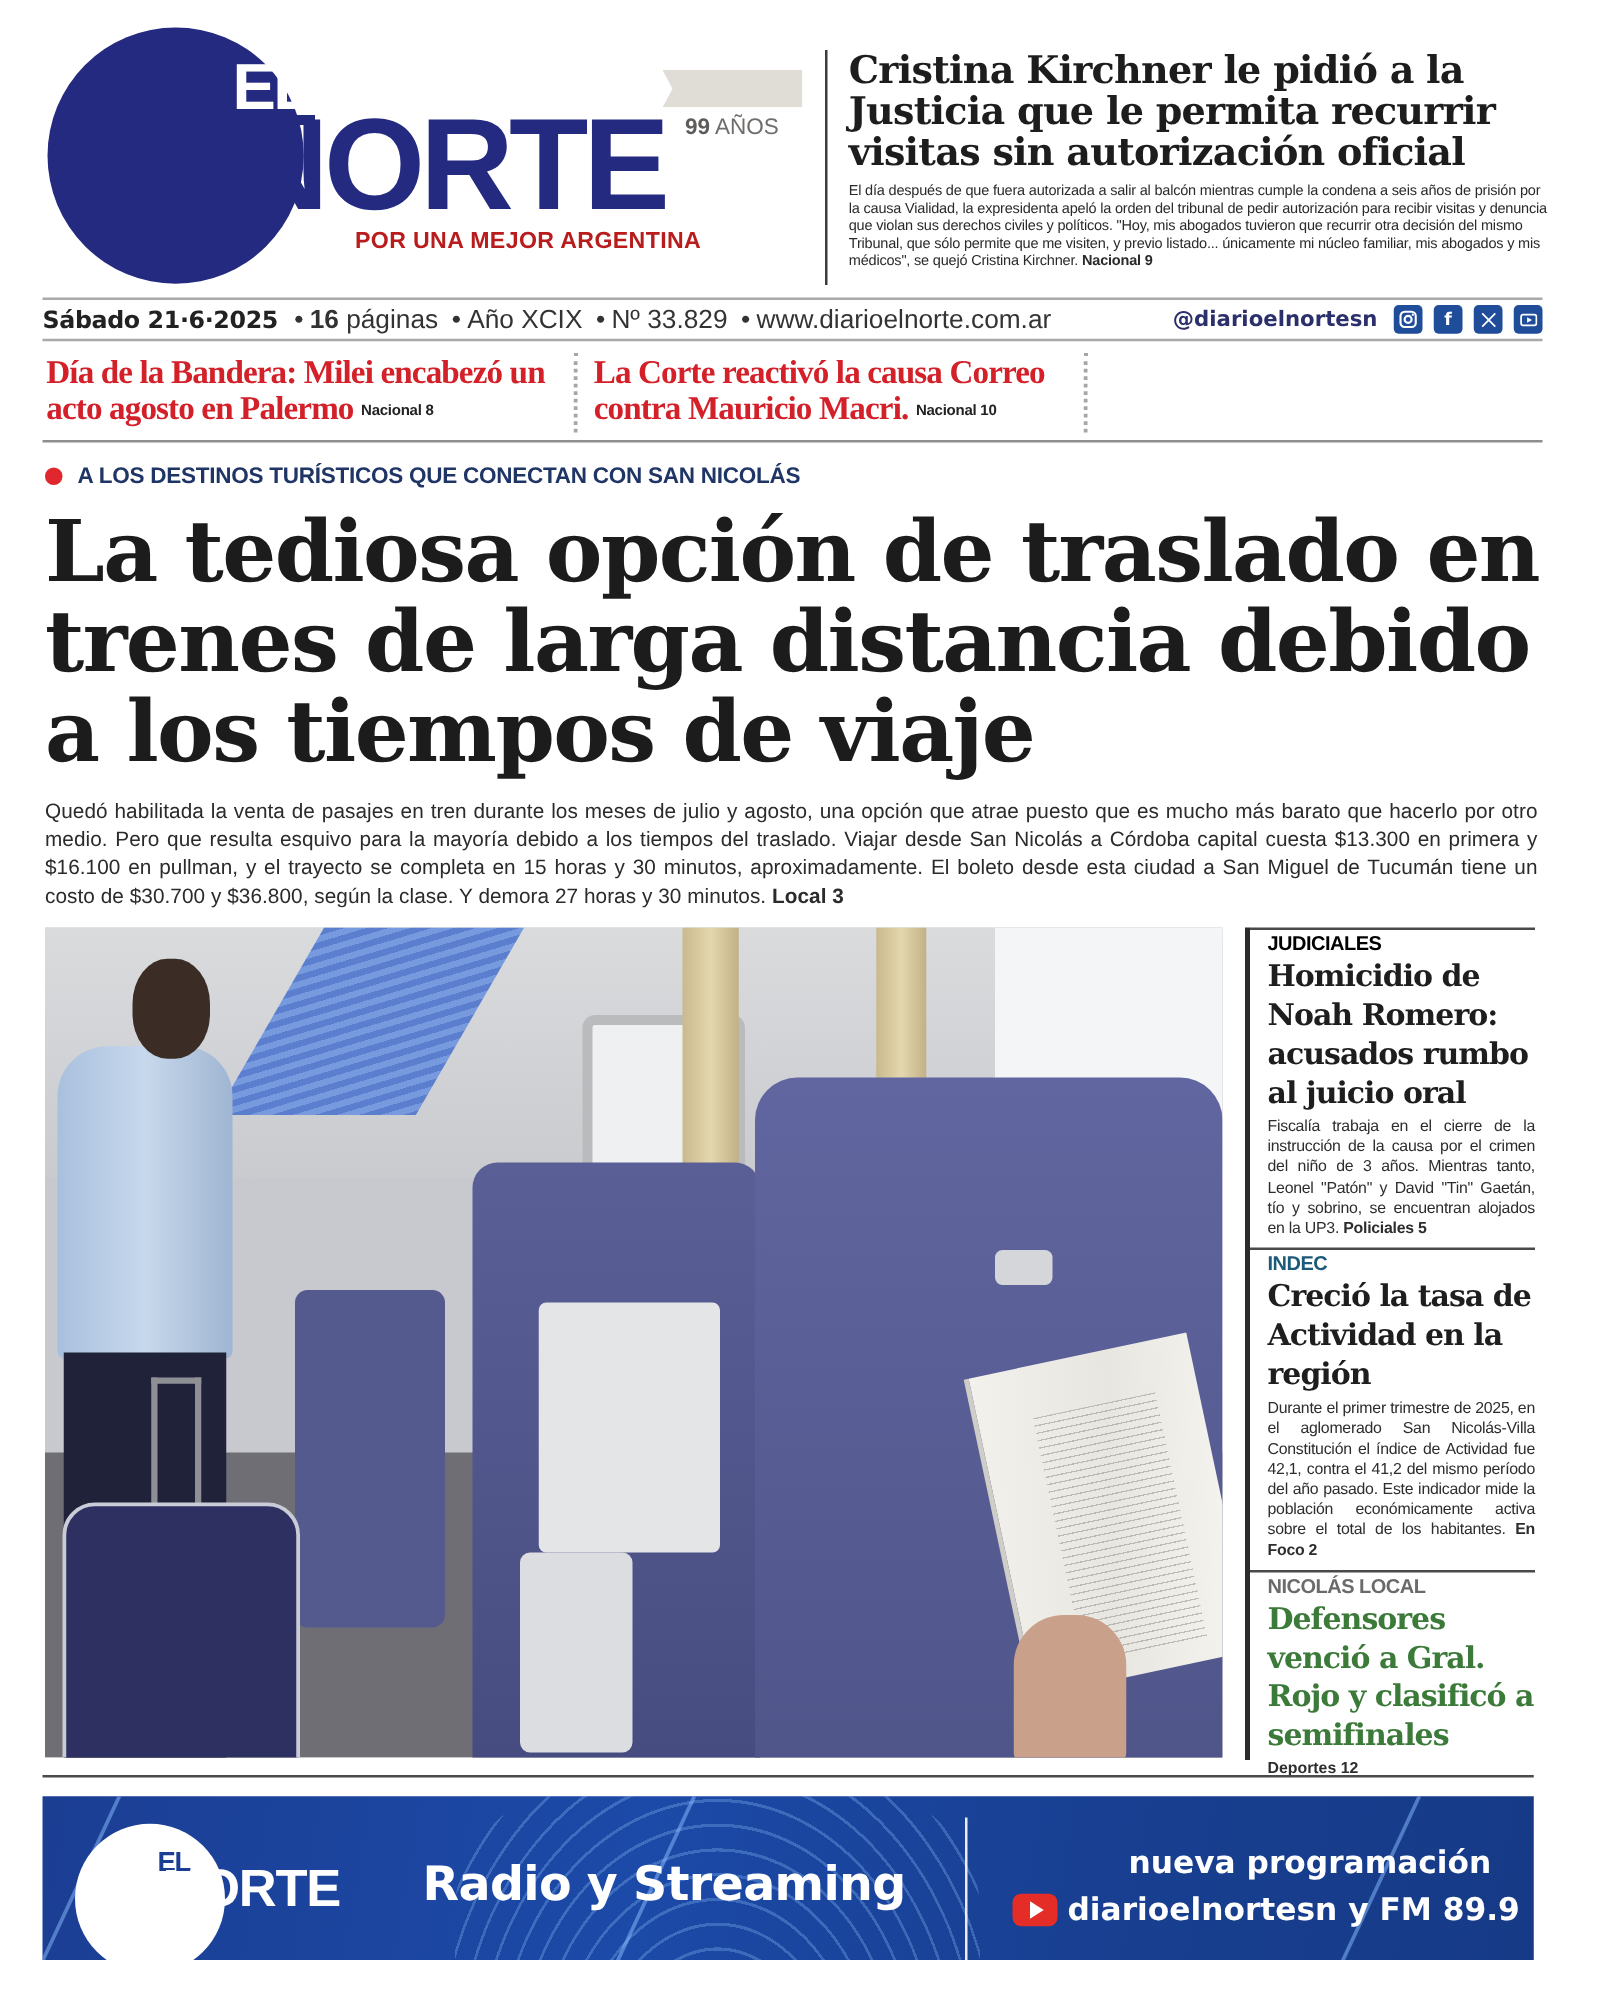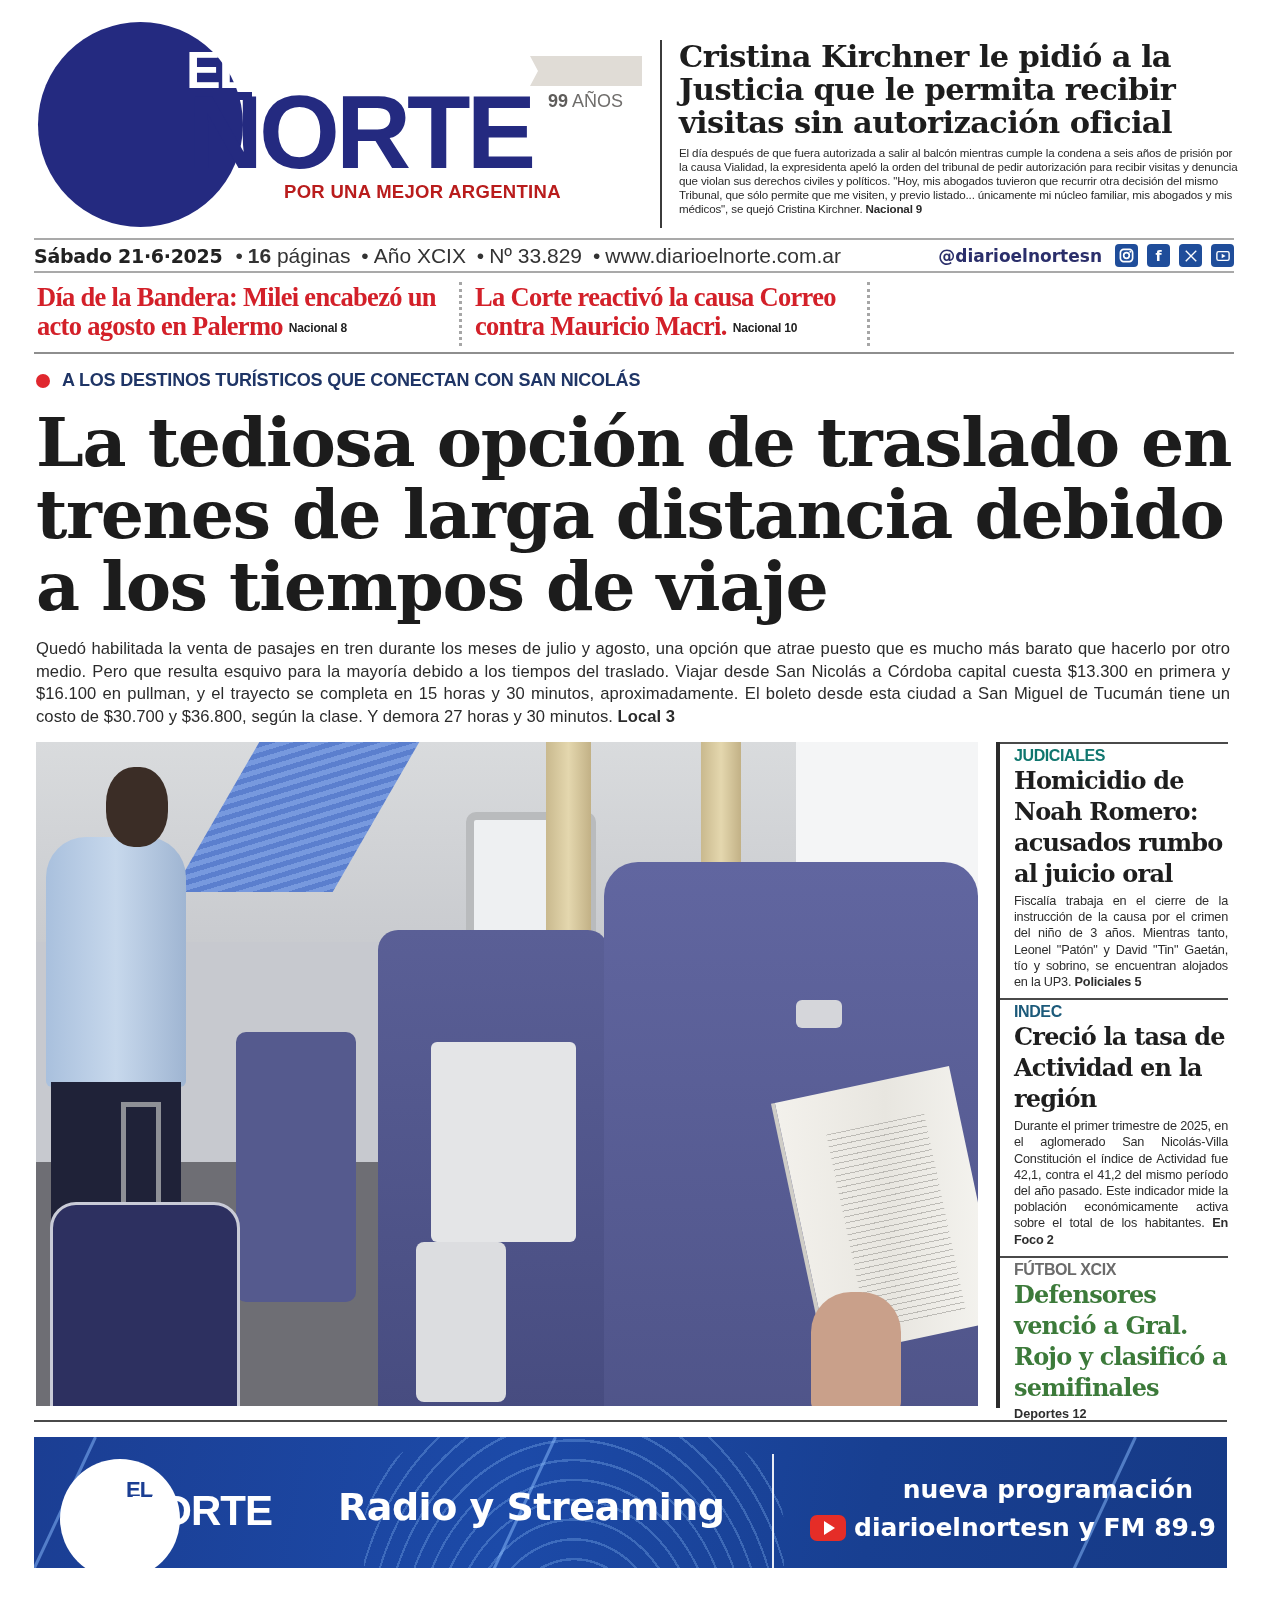--- a/index.html
+++ b/index.html
@@ -106,21 +106,21 @@
 <div class="masthead">
   <div class="logo-circle"></div>
   <div class="logo-el">EL</div>
   <div class="logo-norte">NORTE</div>
   <div class="anos-badge"></div>
   <div class="anos-text"><b>99</b> <span>AÑOS</span></div>
   <div class="logo-tagline">POR UNA MEJOR ARGENTINA</div>
 </div>
 
 <div class="top-story">
-  <h2>Cristina Kirchner le pidió a la Justicia que le permita recibir visitas sin autorización oficial</h2>
+  <h2>Cristina Kirchner le pidió a la Justicia que le permita recurrir visitas sin autorización oficial</h2>
   <p><span>El día después de que fuera autorizada a salir al balcón mientras cumple la condena a seis años de prisión por la causa Vialidad, la expresidenta apeló la orden del tribunal de pedir autorización para recibir visitas y denuncia que violan sus derechos civiles y políticos. "Hoy, mis abogados tuvieron que recurrir otra decisión del mismo Tribunal, que sólo permite que me visiten, y previo listado... únicamente mi núcleo familiar, mis abogados y mis médicos", se quejó Cristina Kirchner.</span> <b>Nacional 9</b></p>
 </div>
 
 <div class="datebar">
   <span class="date-strong">Sábado 21·6·2025</span>
   <span class="date-meta">
     <span class="dot">•</span><b>16</b> <span>páginas</span>
     <span class="dot">•</span><span>Año XCIX</span>
     <span class="dot">•</span><span>Nº 33.829</span>
     <span class="dot">•</span><span>www.diarioelnorte.com.ar</span>
@@ -188,31 +188,31 @@
   <div class="ph-suitcase"></div>
   <div class="ph-seat-near"></div>
   <div class="ph-latch"></div>
   <div class="ph-book"></div>
   <div class="ph-book-lines"></div>
   <div class="ph-hand"></div>
 </div>
 
 <div class="sidebar">
   <div class="side-block first">
-    <div class="side-kicker" style="color:#0f766e">JUDICIALES</div>
+    <div class="side-kicker" style="color:#000000">JUDICIALES</div>
     <div class="side-title">Homicidio de Noah Romero: acusados rumbo al juicio oral</div>
     <div class="side-body"><span>Fiscalía trabaja en el cierre de la instrucción de la causa por el crimen del niño de 3 años. Mientras tanto, Leonel "Patón" y David "Tin" Gaetán, tío y sobrino, se encuentran alojados en la UP3.</span> <b>Policiales 5</b></div>
   </div>
   <div class="side-block">
     <div class="side-kicker" style="color:#1c5a7a">INDEC</div>
     <div class="side-title">Creció la tasa de Actividad en la región</div>
     <div class="side-body"><span>Durante el primer trimestre de 2025, en el aglomerado San Nicolás-Villa Constitución el índice de Actividad fue 42,1, contra el 41,2 del mismo período del año pasado. Este indicador mide la población económicamente activa sobre el total de los habitantes.</span> <b>En Foco 2</b></div>
   </div>
   <div class="side-block">
-    <div class="side-kicker" style="color:#6b6b6b">FÚTBOL XCIX</div>
+    <div class="side-kicker" style="color:#6b6b6b">NICOLÁS LOCAL</div>
     <div class="side-title" style="color:#3c7a3a">Defensores venció a Gral. Rojo y clasificó a semifinales</div>
     <div class="side-ref">Deportes 12</div>
   </div>
 </div>
 
 <div class="bottom-rule"></div>
 <div class="banner">
   <div class="banner-streak" style="left:60px"></div>
   <div class="banner-streak" style="left:520px"></div>
   <div class="banner-streak" style="left:1100px"></div>

